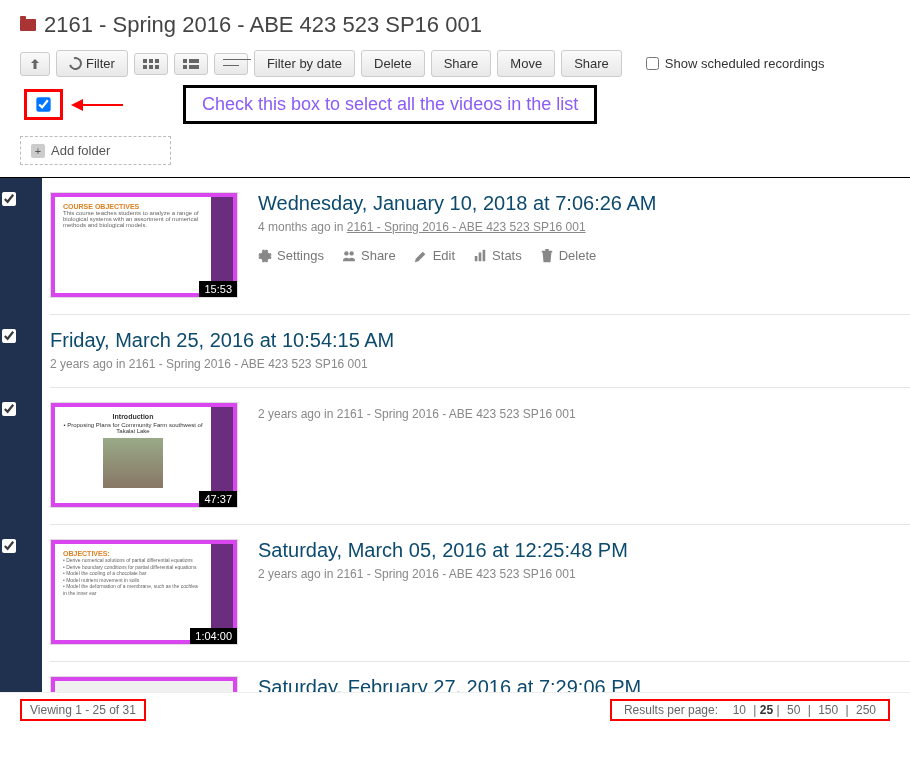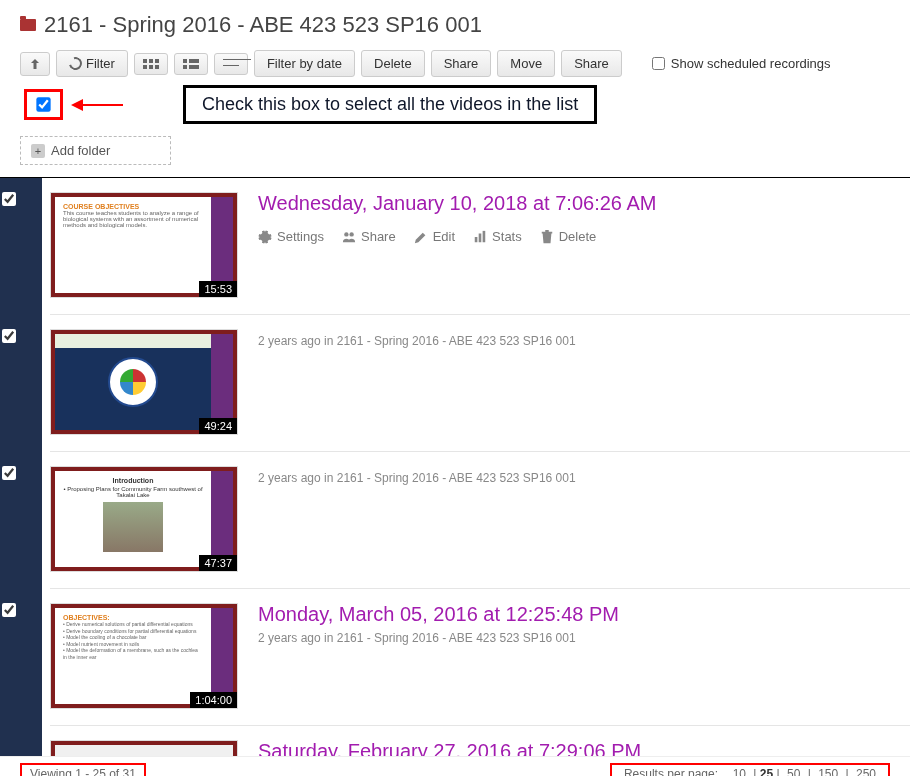--- a/index.html
+++ b/index.html
@@ -7,43 +7,43 @@
 .container { padding: 12px 20px 0 20px; }
 .header { display: flex; align-items: center; gap: 8px; margin-bottom: 12px; }
 .folder-icon { width: 16px; height: 12px; background: #a33; border-radius: 1px; position: relative; }
 .folder-icon::before { content:''; position:absolute; top:-3px; left:0; width:6px; height:3px; background:#a33; border-radius:1px 1px 0 0;}
 .header h1 { font-size: 22px; font-weight: normal; color: #444; }
 .toolbar { display: flex; gap: 6px; align-items: center; margin-bottom: 8px; }
 .btn { border: 1px solid #ccc; background: linear-gradient(#fafafa,#e8e8e8); padding: 5px 12px; border-radius: 3px; font-size: 13px; color: #333; cursor: pointer; display:flex; align-items:center; gap:4px; }
 .btn.icon-only { padding: 5px 8px; }
 .view-grid, .view-list, .view-det { display: grid; grid-template-columns: repeat(3, 4px); grid-template-rows: repeat(2, 4px); gap: 2px; }
 .view-grid span, .view-list span, .view-det span { background:#666; width:4px; height:4px;}
-.checkbox-sched { margin-left: 24px; display:flex; align-items:center; gap:6px;}
+.checkbox-sched { margin-left: 18px; display:flex; align-items:center; gap:6px;}
 .selectall-row { display: flex; align-items: center; gap: 10px; margin-bottom: 12px; position:relative;}
 .selectall-box { border: 3px solid red; padding: 6px 10px; display:inline-flex; margin-left:4px;}
 .selectall-box input { transform: scale(1.1);}
-.annotation { border: 3px solid black; padding: 6px 16px; color: #0f172a; font-size: 18px; font-family: Verdana, sans-serif; margin-left: 50px; }
+.annotation { border: 3px solid black; padding: 6px 16px; color: #8b5cf6; font-size: 18px; font-family: Verdana, sans-serif; margin-left: 50px; }
 .arrow { position:relative; width:50px; height:2px; background:red; }
 .arrow::before { content:''; position:absolute; left:-2px; top:-5px; border-right:12px solid red; border-top:6px solid transparent; border-bottom:6px solid transparent;}
 .addfolder-row { margin-bottom: 12px; }
 .addfolder { border: 1px dashed #bbb; padding: 6px 60px 6px 10px; display:inline-flex; align-items:center; gap:6px; font-size:13px; color:#555;}
 .plus-badge { width:14px; height:14px; background:#ccc; border-radius:2px; display:flex; align-items:center; justify-content:center; font-size:11px; color:#555;}
 .video-list { border-top: 1px solid #000; position: relative; }
 .checkcol { width: 62px; background: #20304f; position: absolute; left: -20px; top:0; bottom:0;}
 .list-inner { margin-left: 50px; }
 .video-row { display: flex; padding: 14px 0 16px 0; border-bottom: 1px solid #e5e5e5; gap: 20px; position:relative;}
 .row-check { position: absolute; left: -62px; top: 14px; width:42px; text-align:center;}
 .row-check input { accent-color: #fff; }
 .row-check input[type=checkbox]{ width:14px; height:14px; }
-.thumb-wrap { width: 188px; height: 106px; background: #7f1d1d; border: 1px solid #ddd; position: relative; flex-shrink:0; overflow:hidden;}
+.thumb-wrap { width: 188px; height: 106px; background: #d946ef; border: 1px solid #ddd; position: relative; flex-shrink:0; overflow:hidden;}
 .thumb-inner { position:absolute; inset:4px; background:#f0f0f0; display:flex;}
 .purple-bar { width: 22px; background: #6b2d7d; height:100%; margin-left:auto;}
 .duration { position: absolute; right: 0; bottom: 0; background: #000; color: #fff; font-size: 11px; padding: 2px 5px; }
 .video-meta { flex:1; }
-.video-title { color: #a21caf; font-size: 20px; font-weight: normal; text-decoration: none; }
+.video-title { color: #0c4a6e; font-size: 20px; font-weight: normal; text-decoration: none; }
 .video-sub { color: #888; font-size: 12px; margin-top: 5px; }
 .video-sub .in { color: #888; }
 .video-sub a { color: #888; text-decoration: underline; }
 .actions { display: flex; gap: 18px; margin-top: 14px; color: #777; font-size: 13px; align-items:center;}
 .actions span { display:flex; align-items:flex-end; gap:5px; cursor:pointer;}
 .ico { width:14px; height:14px; display:inline-block; }
 .footer { display: flex; justify-content: space-between; padding: 6px 20px 10px 20px; font-size: 12px; color: #666; border-top:1px solid #eee;}
 .footer .left-f, .footer .right-f { border: 2px solid red; padding: 2px 8px; }
 .rpp b { font-weight: bold; color:#333;}
 .rpp span { padding: 0 4px; }
@@ -140,21 +140,21 @@
         <div class="thumb-wrap">
           <div class="thumb-inner">
             <div class="thumb-slide">
               <div class="orange">COURSE OBJECTIVES</div>
               <div>This course teaches students to analyze a range of biological systems with an assortment of numerical methods and biological models.</div>
             </div>
             <div class="purple-bar"></div>
           </div>
           <span class="duration">15:53</span>
         </div>
-        <div class="video-meta"><a href="#" class="video-title">Wednesday, January 10, 2018 at 7:06:26 AM</a><div class="actions">
+        <div class="video-meta"><a href="#" class="video-title">Wednesday, January 10, 2018 at 7:06:26 AM</a><div class="video-sub">4 months ago <span class="in">in</span> <a href="#">2161 - Spring 2016 - ABE 423 523 SP16 001</a></div><div class="actions">
             <span><svg class="ico" viewBox="0 0 16 16">
                 <path fill="#888" d="M8 5a3 3 0 100 6 3 3 0 000-6zM14 8l1.5-1-1-2.5L12.7 5 11 3.3l.5-1.8-2.5-1L8 2 7 .5 4.5 1.5 5 3.3 3.3 5 1.5 4.5.5 7 2 8 .5 9l1 2.5L3.3 11 5 12.7l-.5 1.8 2.5 1L8 14l1 1.5 2.5-1-.5-1.8L12.7 11l1.8.5 1-2.5z"></path>
               </svg>Settings</span>
             <span><svg class="ico" viewBox="0 0 16 16">
                 <circle fill="#888" cx="5" cy="5" r="2.5"></circle>
                 <circle fill="#888" cx="11" cy="5" r="2.5"></circle>
                 <path fill="#888" d="M1 14c0-3 2-4 4-4s4 1 4 4zM7 14c0-3 2-4 4-4s4 1 4 4z"></path>
               </svg>Share</span>
             <span><svg class="ico" viewBox="0 0 16 16">
                 <path fill="#888" d="M2 11l8-8 3 3-8 8-4 1z"></path>
@@ -164,30 +164,21 @@
                 <rect fill="#888" x="6.5" y="4" width="3" height="10"></rect>
                 <rect fill="#888" x="11" y="1" width="3" height="13"></rect>
               </svg>Stats</span>
             <span><svg class="ico" viewBox="0 0 16 16">
                 <path fill="#888" d="M3 4h10l-1 11H4zM2 2h12v2H2zM6 0h4v2H6z"></path>
               </svg>Delete</span>
           </div></div>
       </div>
       <div class="video-row">
         <div class="row-check"><input type="checkbox" checked="" style=""></div>
-        <div class="thumb-wrap">
-          <div class="thumb-inner">
-            <div class="thumb-excel">
-              <div class="seal"></div>
-            </div>
-            <div class="purple-bar"></div>
-          </div>
-          <span class="duration">49:24</span>
-        </div>
-        <div class="video-meta"><div class="video-sub">2 years ago <span class="in">in</span> <span>2161 - Spring 2016 - ABE 423 523 SP16 001</span></div></div>
+        <div class="video-meta"><a href="#" class="video-title">Friday, March 25, 2016 at 10:54:15 AM</a><div class="video-sub">2 years ago <span class="in">in</span> <span>2161 - Spring 2016 - ABE 423 523 SP16 001</span></div></div>
       </div>
       <div class="video-row">
         <div class="row-check"><input type="checkbox" checked="" style=""></div>
         <div class="thumb-wrap">
           <div class="thumb-inner">
             <div class="thumb-map"><b>Introduction</b><div style="font-size:6px;margin-top:2px">• Proposing Plans for Community Farm southwest of Takalai Lake</div><div class="map"></div></div>
             <div class="purple-bar"></div>
           </div>
           <span class="duration">47:37</span>
         </div>
@@ -198,21 +189,21 @@
         <div class="thumb-wrap">
           <div class="thumb-inner">
             <div class="thumb-slide">
               <div class="orange">OBJECTIVES:</div>
               <div style="font-size:5px;line-height:1.3">• Derive numerical solutions of partial differential equations<br>• Derive boundary conditions for partial differential equations<br>• Model the cooling of a chocolate bar<br>• Model nutrient movement in soils<br>• Model the deformation of a membrane, such as the cochlea in the inner ear</div>
             </div>
             <div class="purple-bar"></div>
           </div>
           <span class="duration">1:04:00</span>
         </div>
-        <div class="video-meta"><a href="#" class="video-title">Monday, March 05, 2016 at 12:25:48 PM</a><div class="video-sub">2 years ago <span class="in">in</span> <span>2161 - Spring 2016 - ABE 423 523 SP16 001</span></div></div>
+        <div class="video-meta"><a href="#" class="video-title">Saturday, March 05, 2016 at 12:25:48 PM</a><div class="video-sub">2 years ago <span class="in">in</span> <span>2161 - Spring 2016 - ABE 423 523 SP16 001</span></div></div>
       </div>
       <div class="video-row" style="height: 30px; padding-bottom: 0px; overflow: hidden; border-bottom: none;">
         <div class="thumb-wrap">
           <div class="thumb-inner"></div>
         </div>
         <div class="video-meta"><a href="#" class="video-title">Saturday, February 27, 2016 at 7:29:06 PM</a></div>
       </div>
     </div>
 </div>
 

